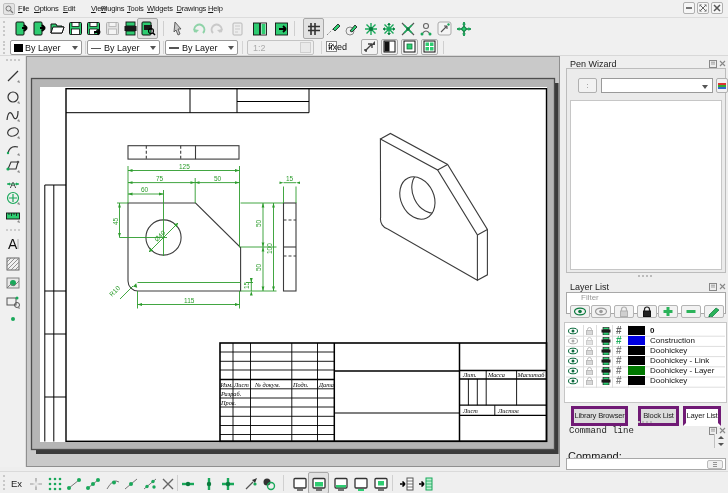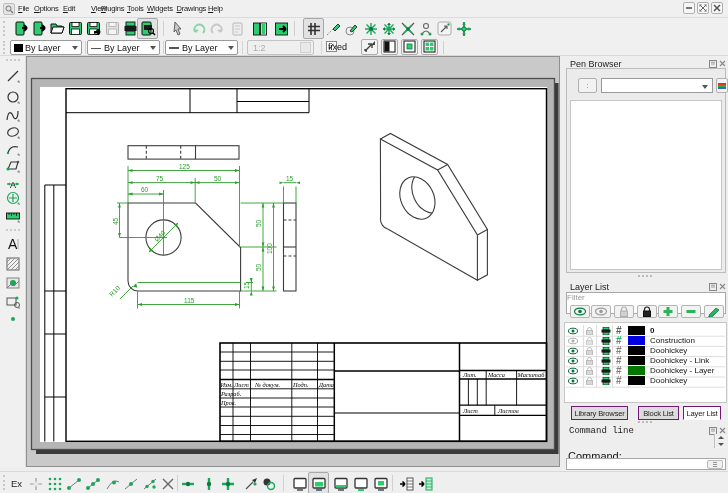--- a/index.html
+++ b/index.html
@@ -11,21 +11,21 @@
 #tb1{position:absolute;left:0;top:18px;width:728px;height:21px;background:#f0f0f0;}
 #tb2{position:absolute;left:0;top:39px;width:728px;height:17px;background:#f0f0f0;border-bottom:1px solid #d8d8d8;}
 .ico{position:absolute;width:16px;height:16px;}
 .combo{position:absolute;top:1px;height:15px;background:#fff;border:1px solid #9a9a9a;border-radius:2px;font-size:9px;color:#111;}
 .combo .arr{position:absolute;right:3px;top:5px;width:0;height:0;border-left:3px solid transparent;border-right:3px solid transparent;border-top:4px solid #555;}
 #lefttb{position:absolute;left:0;top:56px;width:26px;height:411px;background:#f0f0f0;border-right:1px solid #dedede;}
 #rightdock{position:absolute;left:562px;top:56px;width:166px;height:415px;background:#eeeeee;}
 #bottombar{position:absolute;left:0;top:471px;width:728px;height:22px;background:#efefef;border-top:1px solid #dadada;text-decoration:underline;}
 .dtitle{font-size:9px;color:#222;}
 .btn7{position:absolute;top:0;width:20px;height:13px;border:1px solid #b4b4b4;border-radius:2px;background:#f2f2f2;}
-.tab{position:absolute;top:350px;height:14px;background:#dcdcdc;border:1px solid #701a75;font-size:7.6px;letter-spacing:-0.2px;color:#222;text-align:center;white-space:nowrap;overflow:hidden;}
+.tab{position:absolute;top:350px;height:20px;background:#dcdcdc;border:3px solid #701a75;font-size:7.6px;letter-spacing:-0.2px;color:#222;text-align:center;white-space:nowrap;overflow:hidden;}
 .lrow{position:absolute;left:0;width:163px;height:10px;}
 .leye{position:absolute;left:4px;top:1px;}
 .llock{position:absolute;left:21px;top:1px;}
 .lprn{position:absolute;left:37px;top:1px;}
 .lhash{position:absolute;left:52px;top:-1px;font-size:10px;font-weight:bold;}
 .lsw{position:absolute;left:64px;top:0px;width:17px;height:9px;}
 .lnm{position:absolute;left:86px;top:0px;font-size:8px;color:#111;}
 svg{display:block;}
 </style></head>
 <body>
@@ -505,21 +505,21 @@
   <text x="463" y="377">Лит.</text>
   <text x="488" y="377">Масса</text>
   <text x="517.5" y="377">Масштаб</text>
   <text x="463" y="413">Лист</text>
   <text x="498" y="413">Листов</text>
  </g>
 </svg>
 
 <div id="rightdock">
 
- <div class="dtitle abs" style="left:8px;top:3px;">Pen Browser</div>
+ <div class="dtitle abs" style="left:8px;top:3px;">Pen Wizard</div>
  <svg class="abs" style="left:147px;top:4px" width="18" height="8">
       <rect x="0.5" y="0.5" width="7" height="7" fill="none" stroke="#888"></rect>
       <path d="M2,4 h4 M2,2.2 h4" stroke="#888" stroke-width="0.8"></path>
       <path d="M11,1 l5,5 M16,1 l-5,5" stroke="#888" stroke-width="1.1"></path>
     </svg>
  <div class="abs" style="left:4px;top:12px;width:160px;height:205px;border:1px solid #bcbcbc;background:#ebebeb;">
    <div class="abs" style="left:11px;top:9px;width:19px;height:15px;border:1px solid #b0b0b0;border-radius:2px;background:#f2f2f2;font-size:8px;color:#777;text-align:center;line-height:13px;">:</div>
    <div class="abs" style="left:34px;top:9px;width:112px;height:15px;border:1px solid #9a9a9a;background:#fff;">
      <div class="abs" style="right:4px;top:6px;width:0;height:0;border-left:3px solid transparent;border-right:3px solid transparent;border-top:4px solid #555;"></div>
       </div>
@@ -534,21 +534,21 @@
  </div>
 
  <div class="abs" style="left:76px;top:219px;width:14px;height:2px;border-top:2px dotted #bbb;"></div>
 
  <div class="dtitle abs" style="left:8px;top:226px;">Layer List</div>
  <svg class="abs" style="left:147px;top:227px" width="18" height="8">
       <rect x="0.5" y="0.5" width="7" height="7" fill="none" stroke="#888"></rect>
       <path d="M2,4 h4 M2,2.2 h4" stroke="#888" stroke-width="0.8"></path>
       <path d="M11,1 l5,5 M16,1 l-5,5" stroke="#888" stroke-width="1.1"></path>
     </svg>
- <div class="abs" style="left:4px;top:236px;width:160px;height:22px;border:1px solid #a8a8a8;background:#fff;font-size:8px;color:#999;padding-left:0;">Filter</div>
+ <div class="abs" style="left:4px;top:236px;width:160px;height:22px;border:1px solid #a8a8a8;background:#fff;font-size:8px;color:#999;padding-left:14px;">Filter</div>
 
  <div class="btn7" style="left:8px;top:249px;">
       <svg width="18" height="11">
         <ellipse cx="9" cy="5.5" rx="5.5" ry="3.4" fill="none" stroke="#0b7a3e" stroke-width="1.2"></ellipse>
         <circle cx="9" cy="5.5" r="1.8" fill="#0b7a3e"></circle>
       </svg>
     </div>
  <div class="btn7" style="left:29px;top:249px;">
       <svg width="18" height="11">
         <ellipse cx="9" cy="5.5" rx="5.5" ry="3.4" fill="none" stroke="#9a9a9a" stroke-width="1.2"></ellipse>

